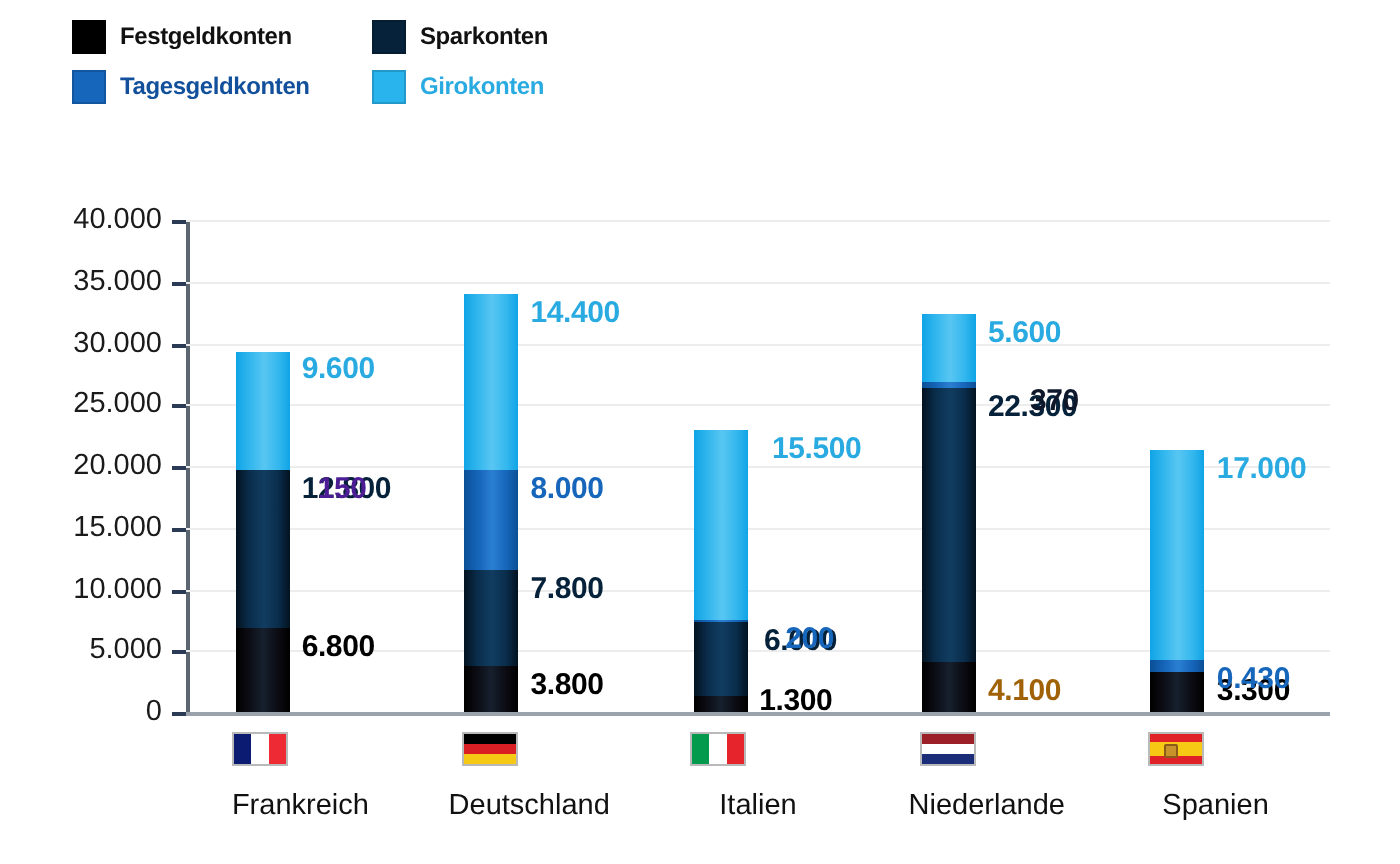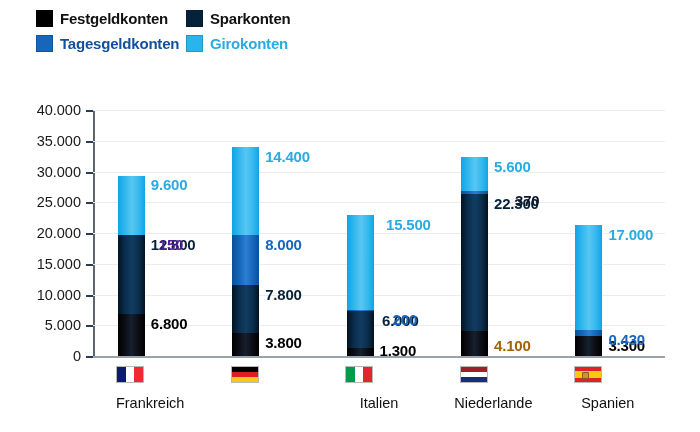--- a/index.html
+++ b/index.html
@@ -17,21 +17,21 @@
   }
   .legend-row{display:flex;align-items:flex-start;height:25px;}
   .legend-item{display:flex;align-items:center;}
   .legend-item.col1{width:150px;}
   .legend-swatch{
     width:17px;height:17px;margin-right:7px;flex:0 0 auto;
     border:1px solid rgba(0,0,0,0.15);
     box-sizing:border-box;
   }
   .legend-label{
-    font-size:15px;font-weight:bold;letter-spacing:-0.2px;white-space:nowrap;
+    font-size:12px;font-weight:bold;letter-spacing:-0.2px;white-space:nowrap;
     line-height:17px;
   }
 
   
   #plot{
     position:absolute;
     left:93px;top:110px;
     width:572px;height:246px;
   }
   
@@ -220,20 +220,21 @@
     <div class="cat" style="left: 93px; width: 114.4px;">
       <div style="width: 114.4px;">
         <div class="flag flag-fr" style="margin-left: 23.324px;"></div>
       </div>
       <div class="cat-label">Frankreich</div>
     </div>
     <div class="cat" style="left: 207.4px; width: 114.4px;">
       <div style="width: 114.4px;">
         <div class="flag flag-de" style="margin-left: 23.324px;"></div>
       </div>
+      <div class="cat-label">Deutschland</div>
     </div>
     <div class="cat" style="left: 321.8px; width: 114.4px;">
       <div style="width: 114.4px;">
         <div class="flag flag-it" style="margin-left: 23.324px;"></div>
       </div>
       <div class="cat-label">Italien</div>
     </div>
     <div class="cat" style="left: 436.2px; width: 114.4px;">
       <div style="width: 114.4px;">
         <div class="flag flag-nl" style="margin-left: 23.324px;"></div>

